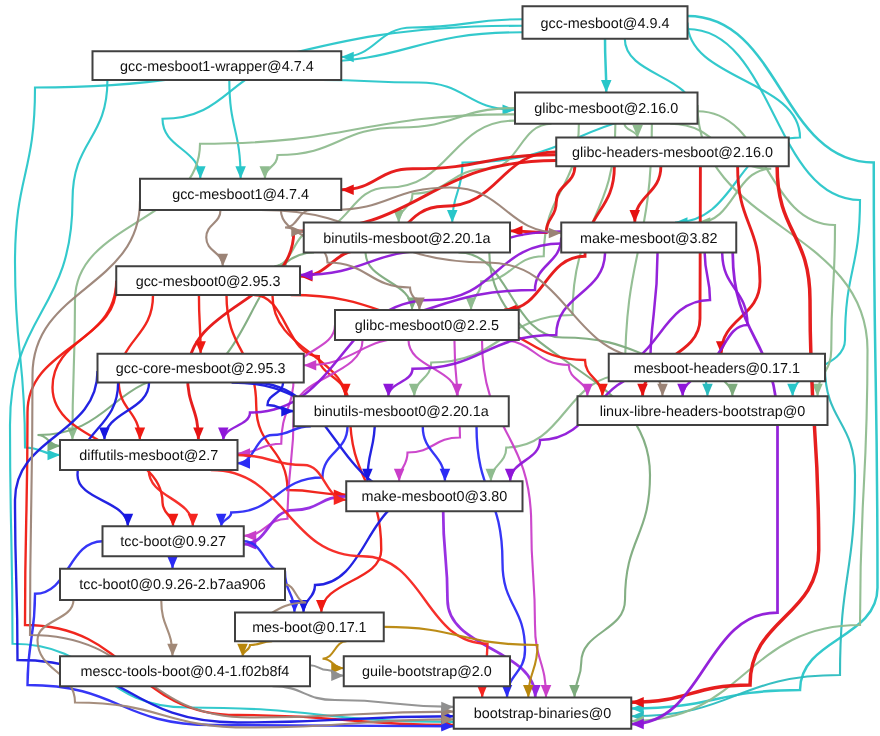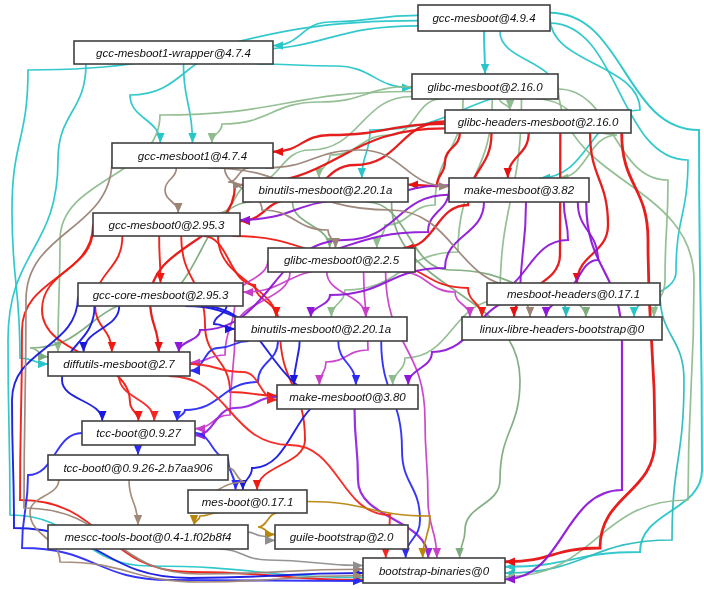--- a/index.html
+++ b/index.html
@@ -1,17 +1,17 @@
 <!DOCTYPE html>
 <html><head>
 <meta charset="utf-8">
 <style>
   html,body{margin:0;padding:0;background:#ffffff;}
   .canvas{position:relative;width:704px;height:589px;background:#ffffff;overflow:hidden;
-          font-family:"Liberation Sans", sans-serif;font-style:italic;}
+          font-family:"Liberation Sans", sans-serif;}
   svg{display:block;}
   .node-rect{fill:#ffffff;stroke:#404040;stroke-width:1.6;}
   .node-label{font-family:"Liberation Sans", sans-serif;font-size:11.5px;fill:#101010;text-anchor:middle;}
   .edge{fill:none;}
 </style>
 </head>
 <body>
 
 <div class="canvas">
   <svg id="graph-svg" width="704" height="589" viewBox="0 0 704 589" xmlns="http://www.w3.org/2000/svg">

